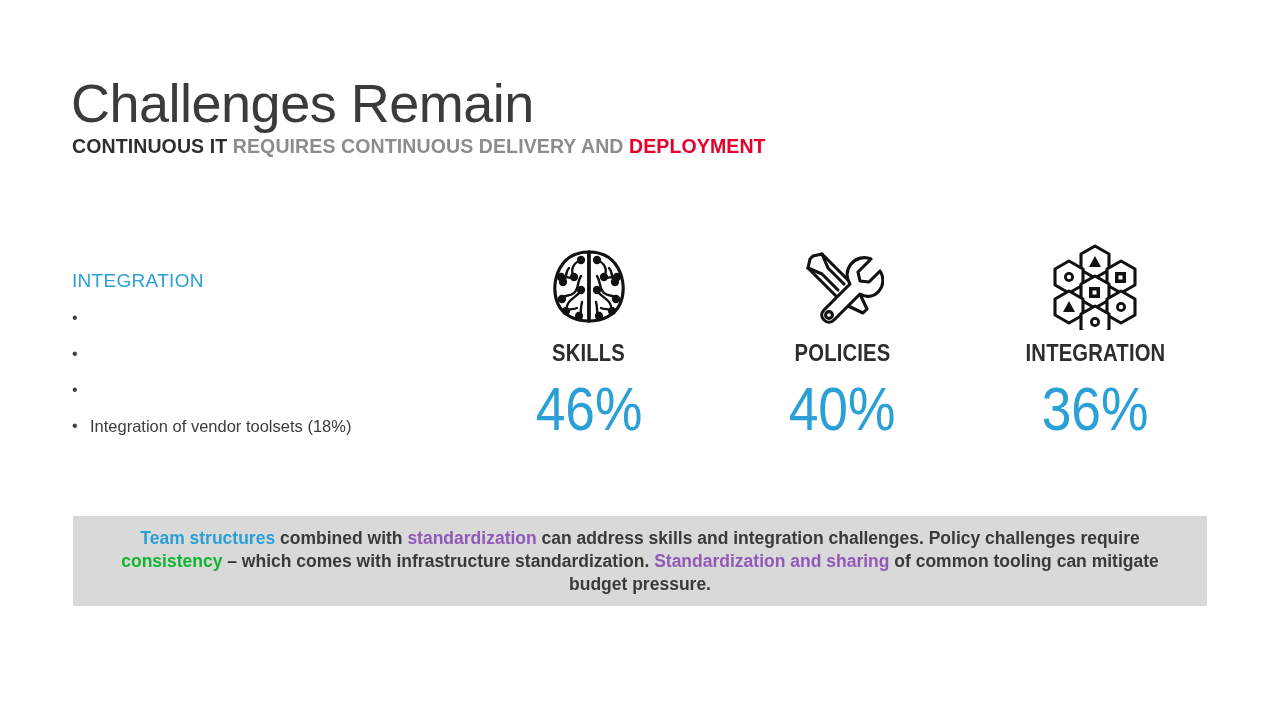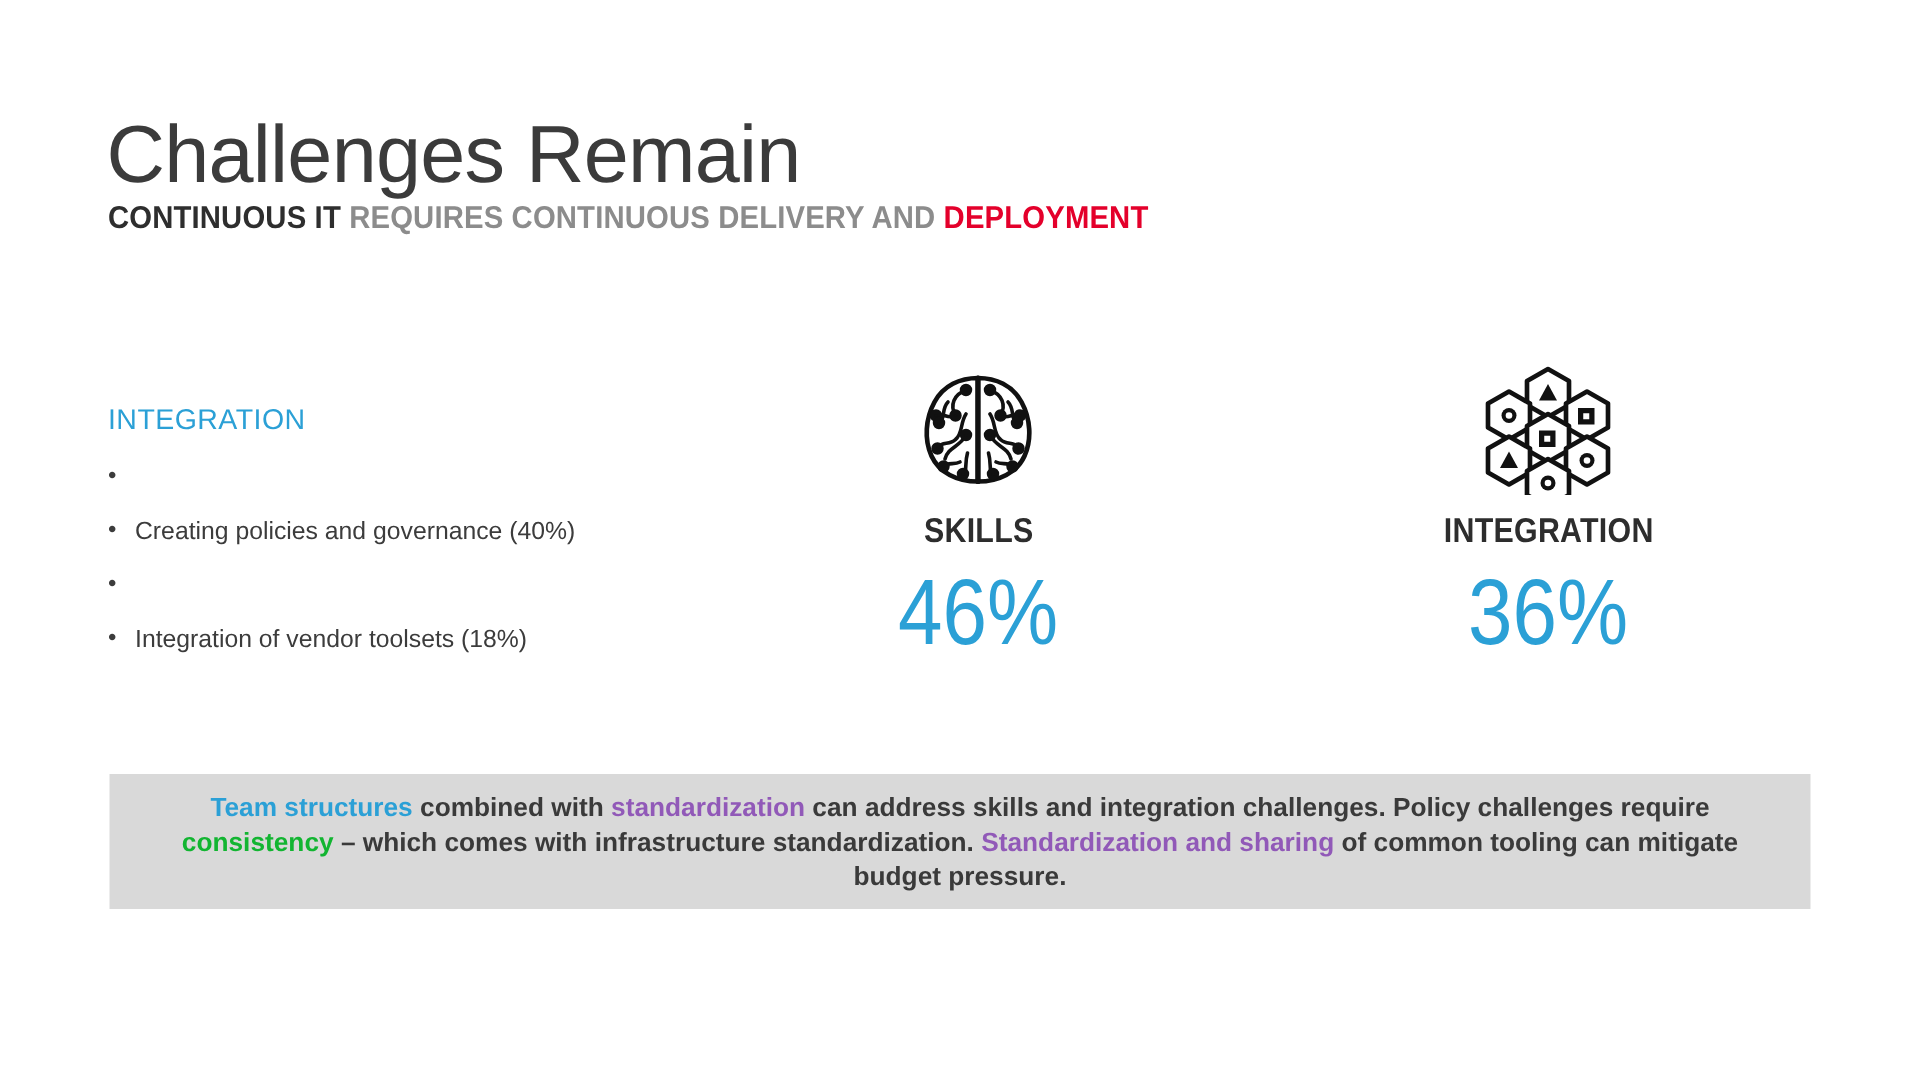--- a/index.html
+++ b/index.html
@@ -174,21 +174,20 @@
 </div>
 
 <div class="challenges-head">INTEGRATION</div>
 
 <div class="challenge-list">
   <div class="challenge-item">
     <span class="challenge-bullet">•</span>
   </div>
   <div class="challenge-item">
     <span class="challenge-bullet">•</span>
-    <span class="challenge-text">Creating policies and governance (40%)</span>
   </div>
   <div class="challenge-item">
     <span class="challenge-bullet">•</span>
   </div>
   <div class="challenge-item">
     <span class="challenge-bullet">•</span>
     <span class="challenge-text">Integration of vendor toolsets (18%)</span>
   </div>
 </div>
 
@@ -229,20 +228,33 @@
         <circle cx="65" cy="65" r="2.6" fill="#111"></circle>
         <circle cx="52" cy="70" r="2.6" fill="#111"></circle>
         <circle cx="50" cy="44" r="2.6" fill="#111"></circle>
         <circle cx="50" cy="14" r="2.6" fill="#111"></circle>
       </svg>
     </div>
     <div class="stat-label">SKILLS</div>
     <div class="stat-value">46%</div>
   </div>
 
+  <div class="stat-col">
+    <div class="stat-icon">
+      <svg width="84" height="80" viewBox="0 0 84 80" fill="none" stroke="#111111" stroke-width="3.1" stroke-linecap="round" stroke-linejoin="round">
+        <path d="M13 10 L22 8 L58 44 L67 63 L63 67 L44 58 L8 22 L10 13 Z" fill="#fff"></path>
+        <path d="M22 8 L28 22 L44 38"></path>
+        <path d="M8 22 L22 28 L38 44"></path>
+        <path d="M71 13 C64 10 56 12 51 18 C46 24 46 32 50 38 L38 50 L30 58 L24 64 C21 67 21 71 24 74 C27 77 31 77 34 74 L40 68 L48 60 L60 48 C66 52 74 51 79 45 C84 39 84 31 80 25 L69 36 L60 35 L58 26 Z" fill="#fff"></path>
+        <circle cx="29" cy="69" r="3.4" fill="#fff"></circle>
+      </svg>
+    </div>
+    <div class="stat-label">POLICIES</div>
+    <div class="stat-value">40%</div>
+  </div>
 
 
   <div class="stat-col">
     <div class="stat-icon">
       <svg width="92" height="88" viewBox="0 0 92 88" fill="none" stroke="#111111" stroke-width="3.1" stroke-linecap="round" stroke-linejoin="round">
 
         <polygon points="46,4 60,12 60,28 46,36 32,28 32,12" fill="#fff"></polygon>
         <polygon points="46,14 52,25 40,25" fill="#111" stroke="none"></polygon>
 
         <polygon points="20,19 34,27 34,43 20,51 6,43 6,27" fill="#fff"></polygon>

